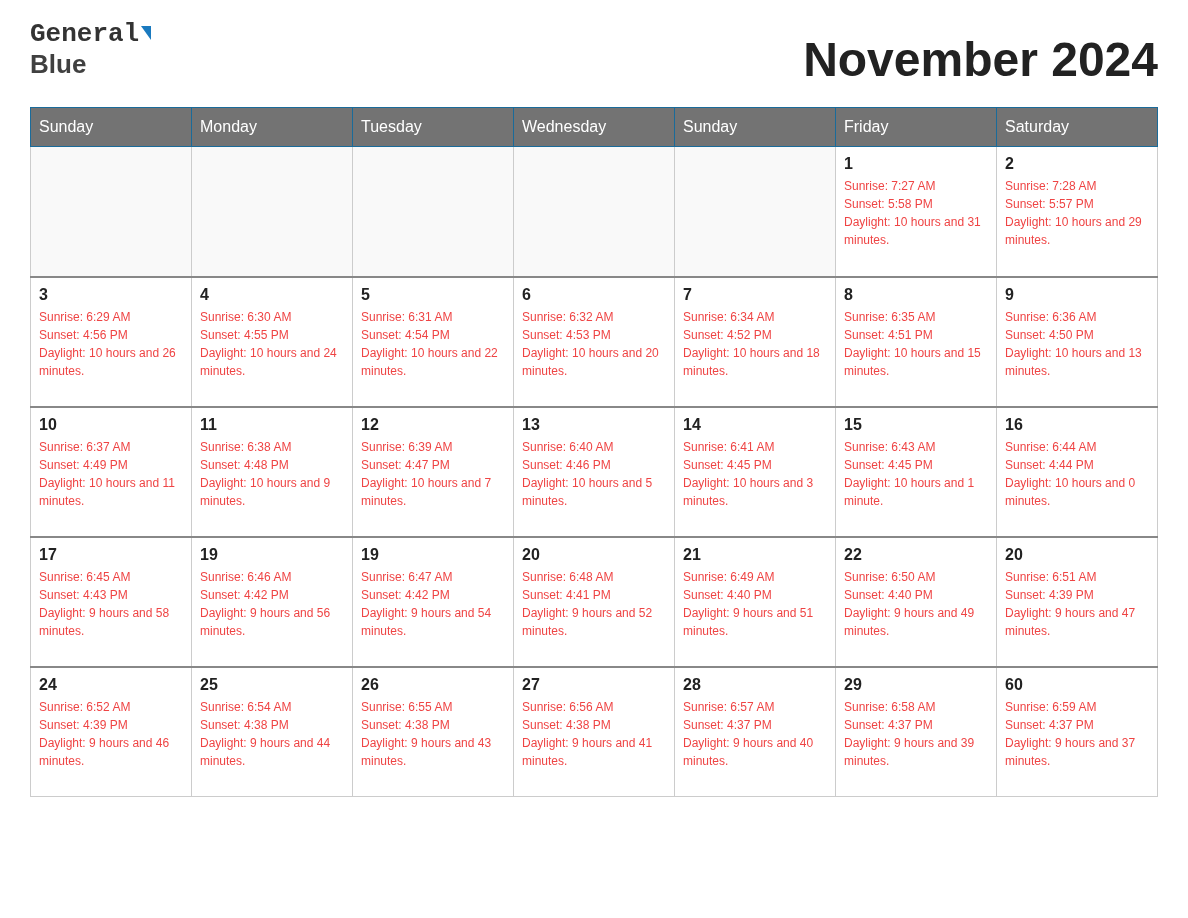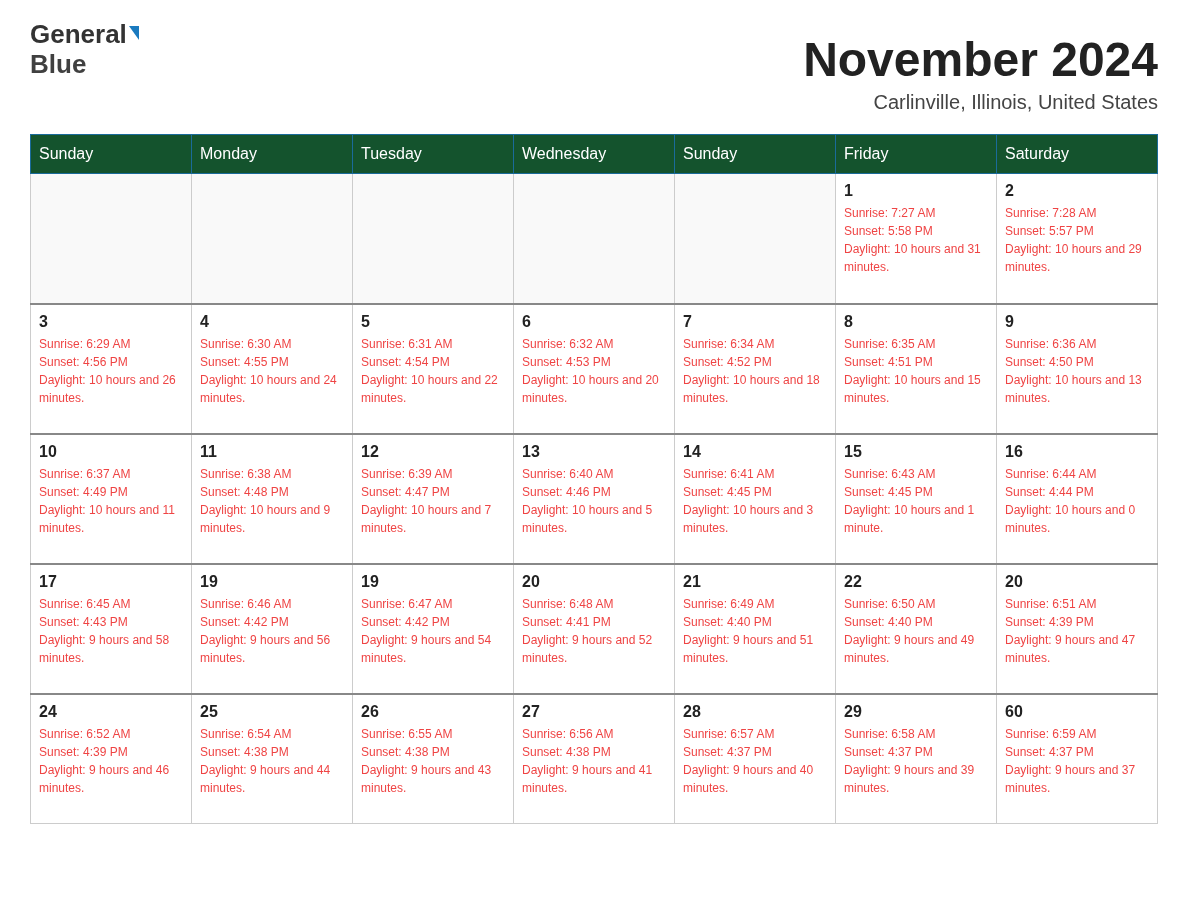--- a/index.html
+++ b/index.html
@@ -44,21 +44,21 @@
       font-size: 20px;
       color: #444;
       margin-top: 4px;
     }
     .calendar {
       width: 100%;
       border-collapse: collapse;
       border: 1px solid #aaa;
     }
     .calendar th {
-      background-color: #14532d;
+      background-color: #737373;
       color: #fff;
       font-size: 16px;
       font-weight: normal;
       padding: 10px 8px;
       text-align: left;
       border: 1px solid #1a6b9a;
     }
     .calendar td {
       vertical-align: top;
       border: 1px solid #ccc;
@@ -82,31 +82,30 @@
     }
     .row-border td {
       border-top: 2px solid #888;
     }
   </style>
 </head>
 <body>
 
 <div class="header">
   <div class="logo">
-    <div style="display:flex; align-items:center; line-height:1.1;">
+    <div style="display:flex; align-items:center; line-height:1.1;font-family:Liberation Mono, monospace;">
       <span class="logo-general">General</span>
       <span style="display:inline-block; width:0; height:0; border-left:10px solid transparent; border-right:0px solid transparent; border-top:14px solid #1a7abf; margin-left:2px; margin-bottom:2px;"></span>
     </div>
     <div>
       <span class="logo-blue">Blue</span>
     </div>
   </div>
   <div class="title-area">
     <div class="month-title">November 2024</div>
-    <div class="location-title">Carlinville, Illinois, United States</div>
   </div>
 </div>
 
 <table class="calendar">
   <thead>
     <tr>
     <th>Sunday</th>
         <th>Monday</th>
         <th>Tuesday</th>
         <th>Wednesday</th>

